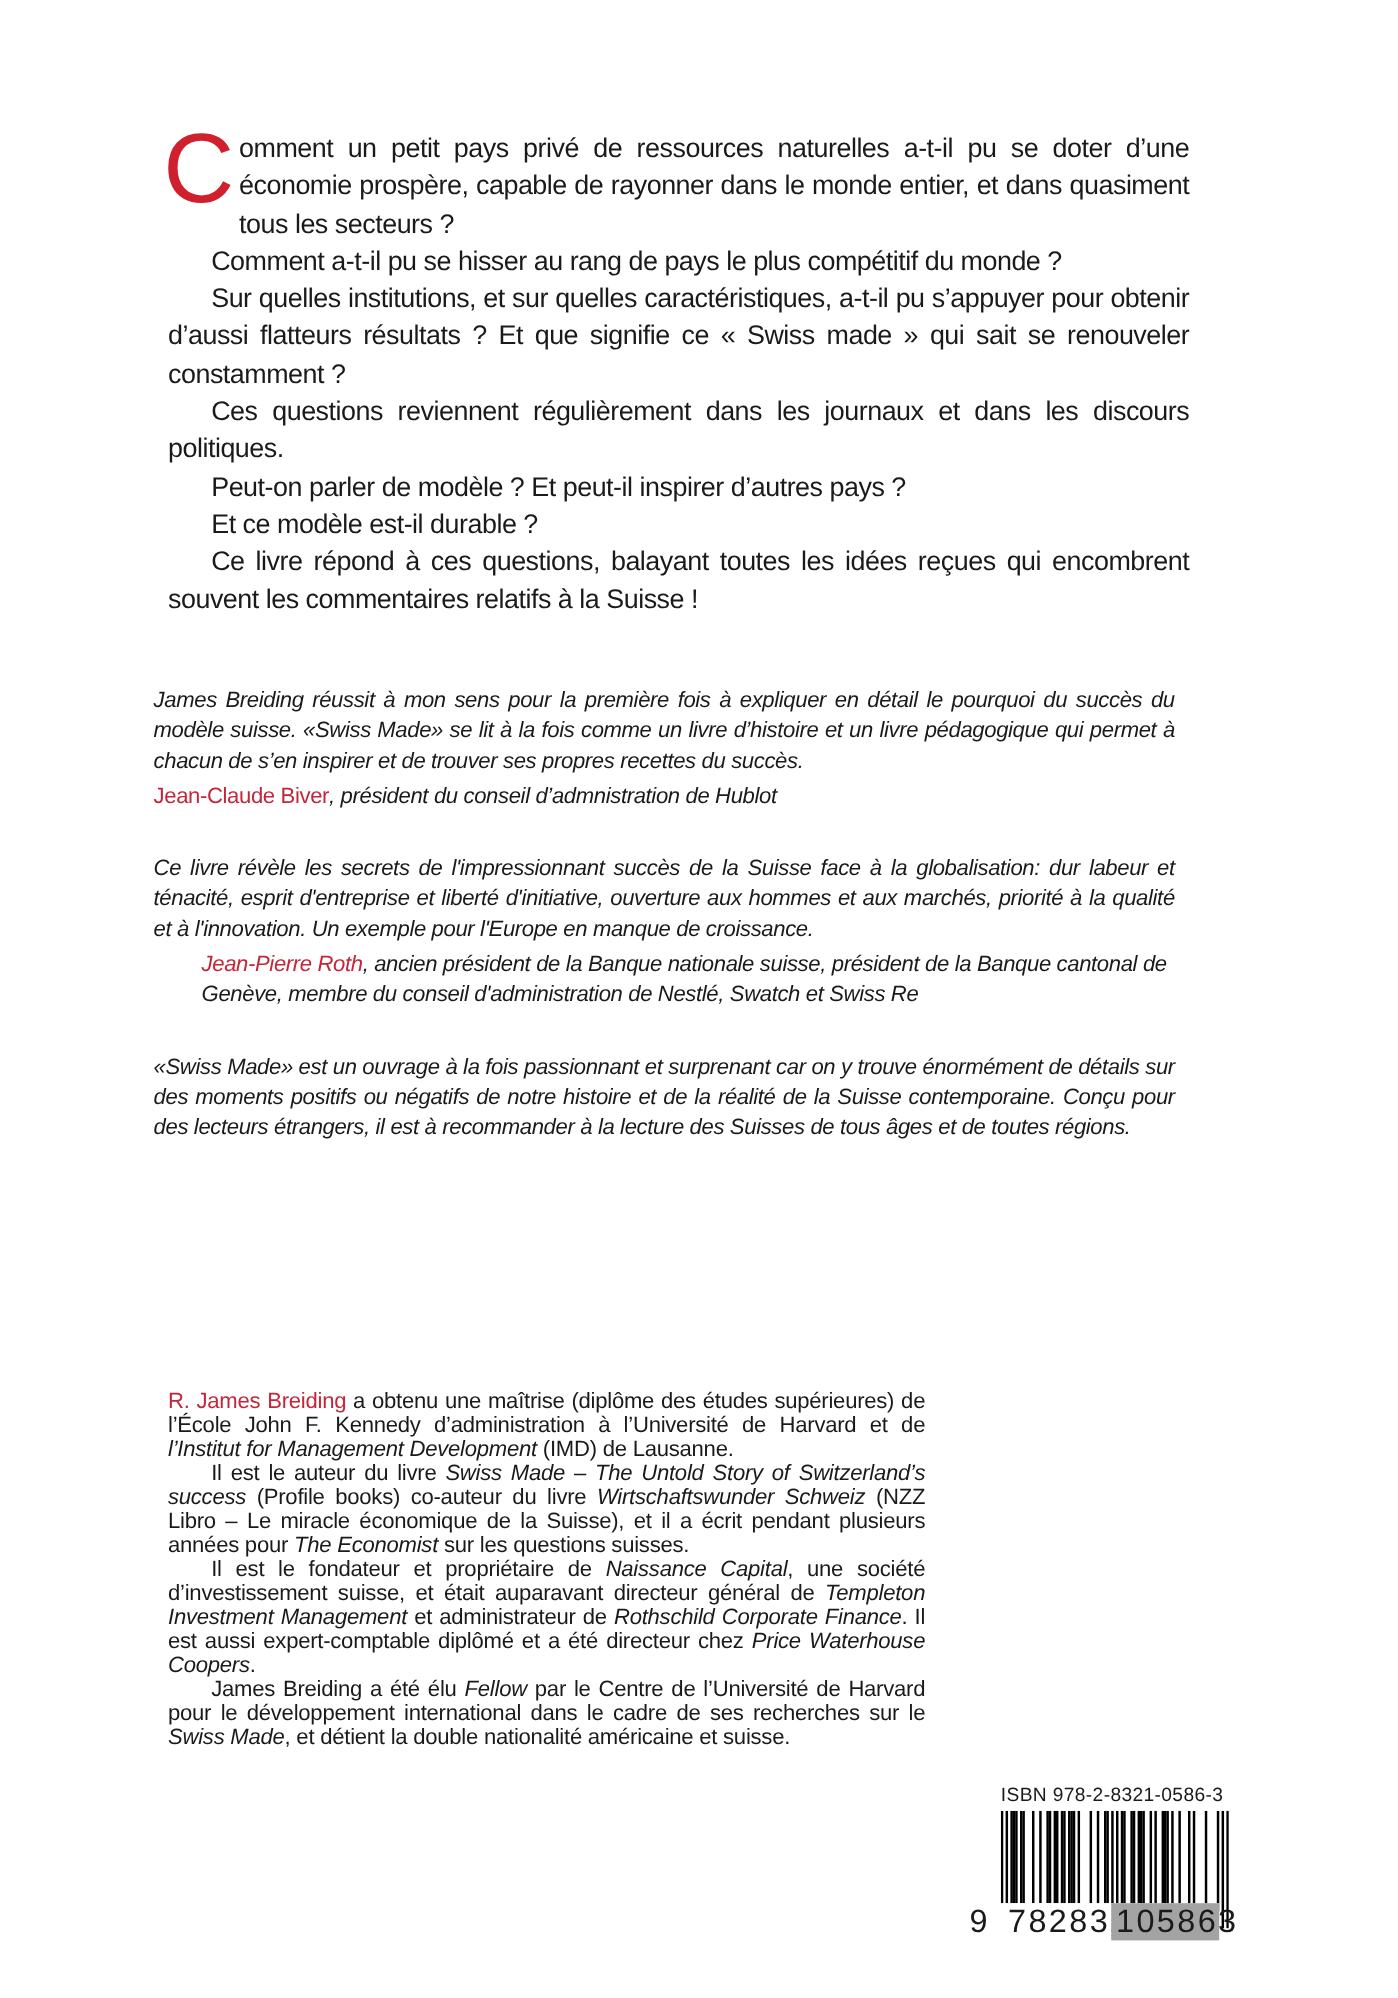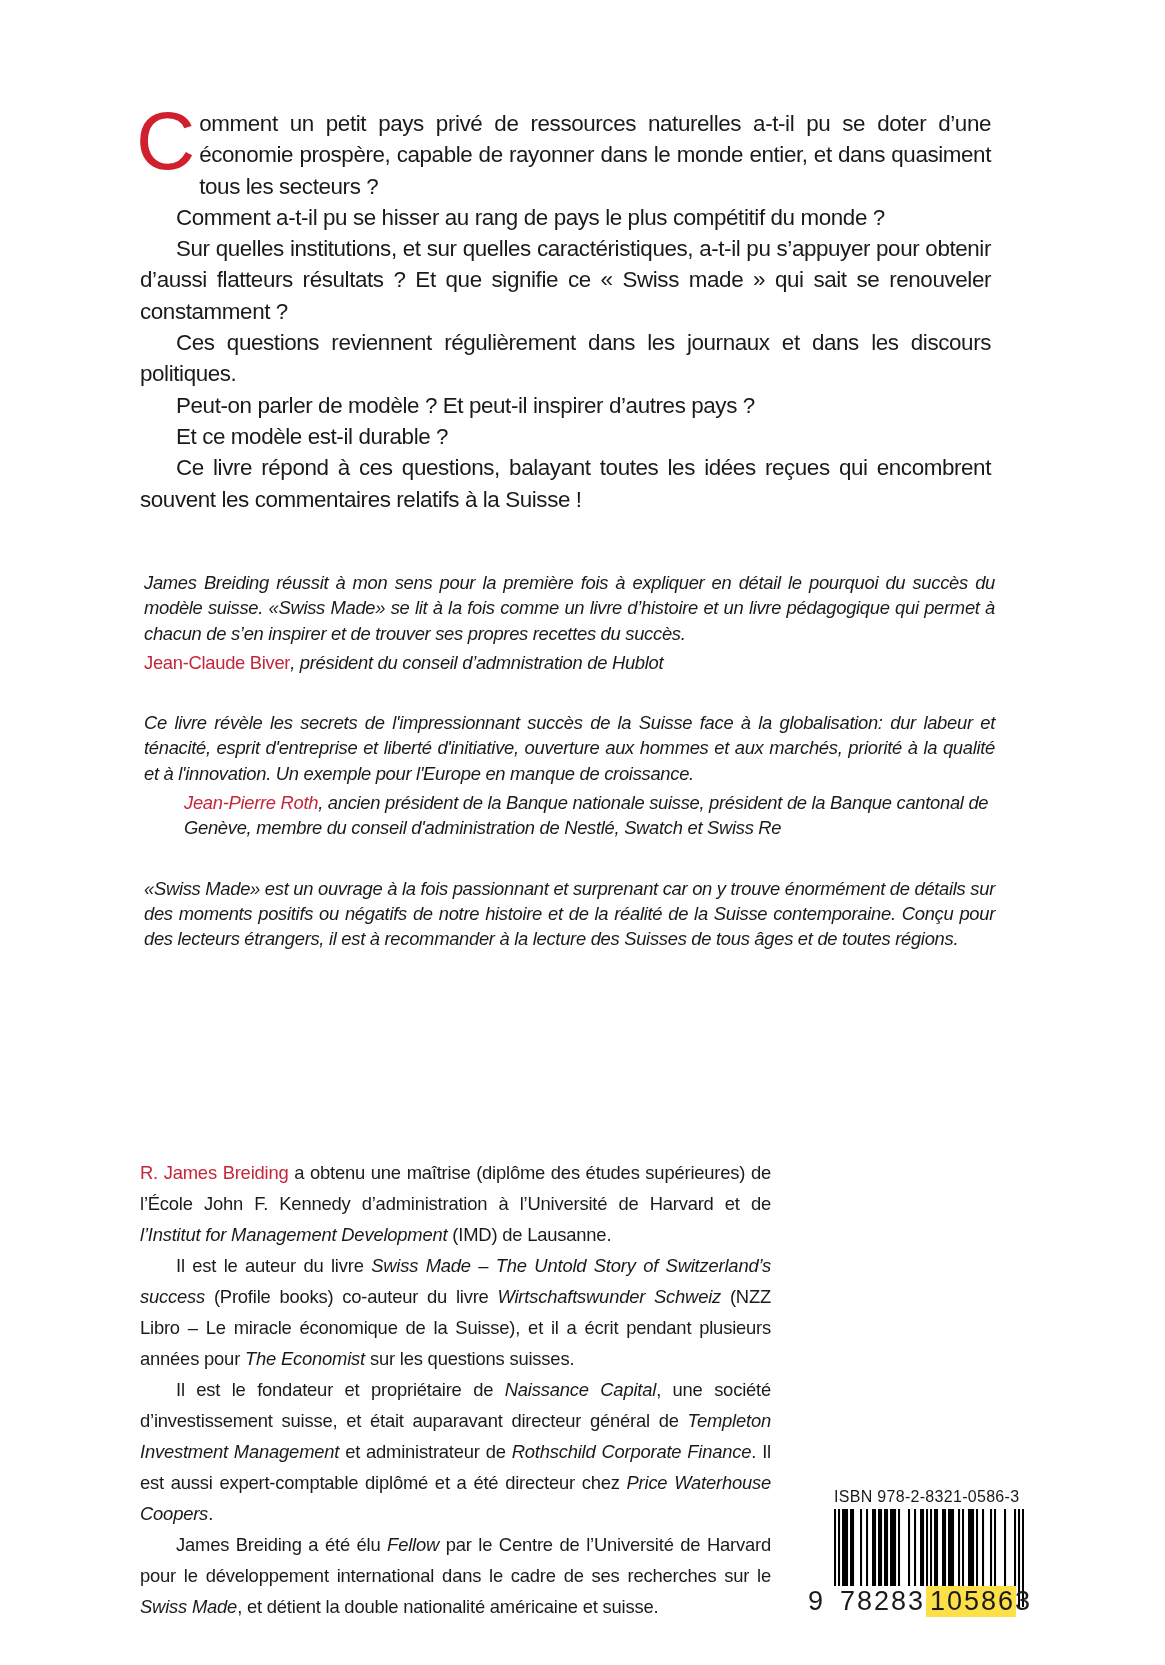--- a/index.html
+++ b/index.html
@@ -9,47 +9,47 @@
 
   
   .intro { position: absolute; left: 140px; top: 108px; width: 851px;
            font-size: 22.4px; line-height: 31.3px; letter-spacing: -0.4px; text-align: justify; }
   .intro p { margin: 0; text-indent: 36px; }
   .intro p.first { text-indent: 0; }
   .dropcap { float: left; color: #d0202e; font-size: 82px; line-height: 62px;
              margin: 2px 4px 0 -4px; font-weight: normal; letter-spacing: 0; }
 
   
-  .quotes { position: absolute; left: 144px; top: 570px; width: 851px;
+  .quotes { position: absolute; left: 128px; top: 570px; width: 851px;
             font-size: 18.4px; line-height: 25.3px; }
   .quote { margin: 0 0 35px 0; }
   .quote-text { font-style: italic; text-align: justify; margin: 0; letter-spacing: -0.3px; }
   .attribution { text-align: left; margin: 4px 0 0 0; font-style: italic; letter-spacing: -0.3px; }
   .attr-name { color: #c4263a; font-style: normal; }
   .attr-name.it { font-style: italic; margin-top: 33px; }
 
   
   .bio { position: absolute; left: 140px; top: 1157px; width: 631px;
-         font-size: 18.4px; line-height: 31px; text-align: justify; letter-spacing: -0.2px; }
+         font-size: 18.4px; line-height: 20px; text-align: justify; letter-spacing: -0.2px; }
   .bio p { margin: 0; text-indent: 36px; }
   .bio p.first { text-indent: 0; }
   .bio-name { color: #c4263a; }
   .bio i { font-style: italic; }
 
   
   .barcode { position: absolute; left: 808px; top: 1488px; width: 212px; height: 130px; }
   .isbn-text { position: absolute; left: 26px; top: 0; font-size: 16px; letter-spacing: 0.3px;
                white-space: nowrap; }
   .bars { position: absolute; left: 26px; top: 21px; width: 190px; height: 98px; }
   .bar-digits { position: absolute; left: 0; top: 98px; font-size: 27px; white-space: nowrap;
                 background: #fff; }
   .bar-digits span { display: inline-block; }
   .d-first { width: 26px; }
   .d-left { width: 86px; letter-spacing: 2px; padding-left: 6px; background:#fff; }
-  .d-right { width: 86px; letter-spacing: 2px; padding-left: 4px; background:#fde047; }
+  .d-right { width: 86px; letter-spacing: 2px; padding-left: 4px; background:#a3a3a3; }
 </style>
 </head>
 <body>
 
 <div class="page">
 
   <div class="intro">
     <p class="first"><span class="dropcap">C</span><span>omment un petit pays privé de ressources naturelles a-t-il pu se doter d’une économie prospère, capable de rayonner dans le monde entier, et dans quasiment tous les secteurs ?</span></p>
     <p>Comment a-t-il pu se hisser au rang de pays le plus compétitif du monde ?</p>
     <p>Sur quelles institutions, et sur quelles caractéristiques, a-t-il pu s’appuyer pour obtenir d’aussi flatteurs résultats ? Et que signifie ce « Swiss made » qui sait se renouveler constamment ?</p>

